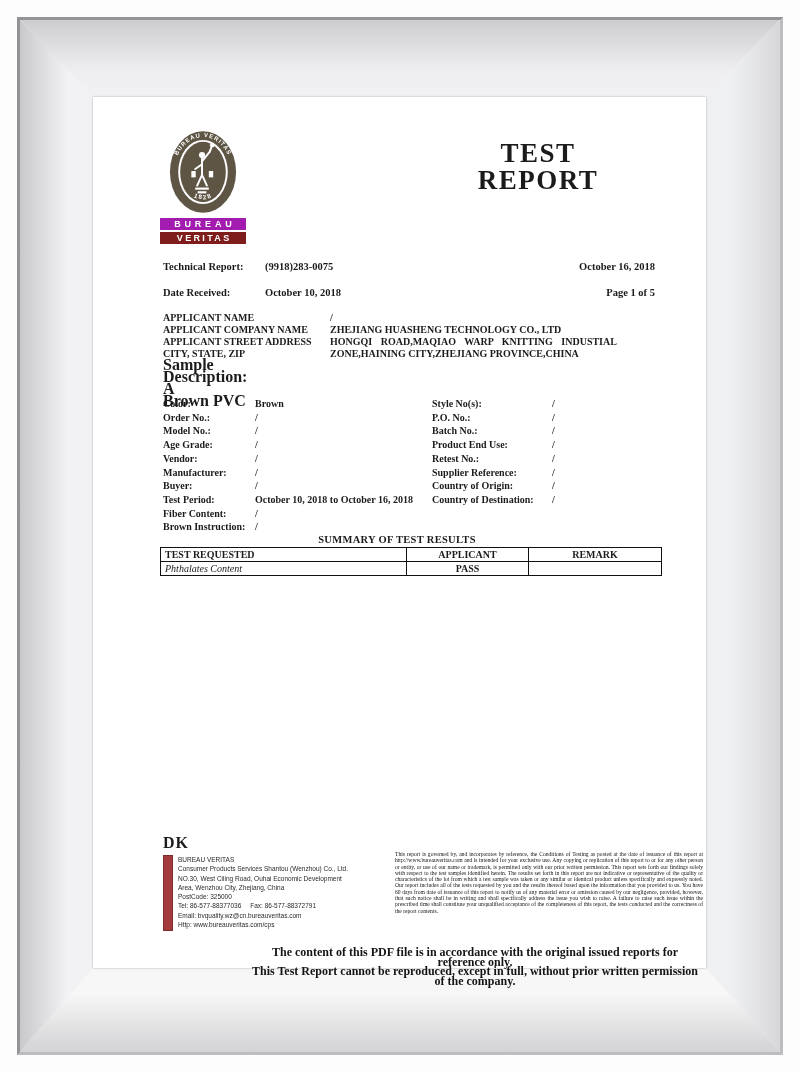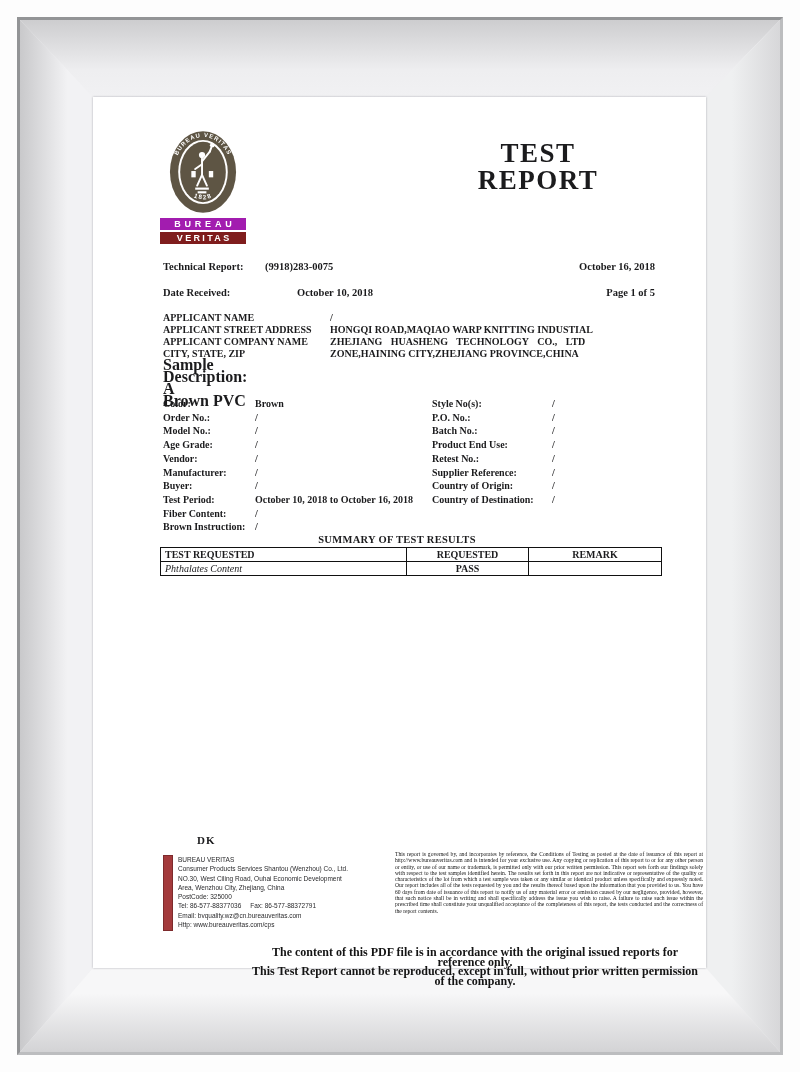--- a/index.html
+++ b/index.html
@@ -32,21 +32,21 @@
   .band{width:86px;height:12px;display:flex;align-items:center;justify-content:center;
         font-family:"Liberation Sans","DejaVu Sans",sans-serif;font-weight:bold;color:#fff;font-size:9px;}
   .band-bureau{background:#a21caf;margin-top:2px;letter-spacing:.42em;text-indent:.42em;}
   .band-veritas{background:#7f1d1d;margin-top:2px;letter-spacing:.26em;text-indent:.26em;}
   
   .title{position:absolute;left:352px;top:43px;width:186px;text-align:center;
          font-size:27px;font-weight:bold;letter-spacing:1.5px;line-height:27px;}
   
   .info{position:absolute;left:70px;top:163px;width:492px;font-size:10.5px;font-weight:bold;}
   .info-row{display:flex;height:13px;line-height:13px;}
-  .info-row + .info-row{margin-top:13px;gap:32px;}
+  .info-row + .info-row{margin-top:13px;}
   .info-label{width:102px;}
   .info-value{flex:1;}
   .info-right{text-align:right;}
   
   .applicant{position:absolute;left:70px;top:215px;width:495px;font-size:10px;font-weight:bold;}
   .app-row{display:flex;line-height:12px;}
   .app-label{width:167px;flex:none;}
   .app-value{flex:1;}
   .applicant .app-row:nth-child(3) .app-value{word-spacing:6px;}
   
@@ -68,21 +68,21 @@
                    line-height:12px;margin-bottom:1px;}
   table.results{border-collapse:collapse;width:474px;table-layout:fixed;}
   table.results td,table.results th{border:1.6px solid #111;font-size:10px;height:13px;
       padding:0 4px;line-height:12px;overflow:hidden;}
   th.c-test{width:237px;text-align:left;}
   th.c-conc{width:113px;text-align:center;}
   th.c-rem{width:124px;text-align:center;}
   td.v-test{text-align:left;font-weight:normal;font-style:italic;}
   td.v-conc{text-align:center;font-weight:bold;}
   
-  .dk{position:absolute;left:70px;top:737px;font-size:11px;font-weight:bold;letter-spacing:1px;margin-left:34px;}
+  .dk{position:absolute;left:70px;top:737px;font-size:16px;font-weight:bold;letter-spacing:1px;}
   .footer-left{position:absolute;left:70px;top:758px;width:228px;display:flex;}
   .red-bar{width:8px;height:74px;background:#a43a3c;border:1px solid #7d2a2c;flex:none;}
   .address{margin-left:5px;font-family:"Liberation Sans","DejaVu Sans",sans-serif;
            font-size:6.5px;line-height:9.25px;color:#2a2a2c;}
   .fineprint{position:absolute;left:302px;top:754px;width:308px;font-size:5.6px;line-height:6.3px;
              text-align:justify;color:#141414;}
   .notes{position:absolute;left:155px;top:839px;width:454px;text-align:center;
          font-size:12px;font-weight:bold;line-height:9.5px;color:#141414;margin-top:12px;}
 </style>
 </head>
@@ -147,26 +147,26 @@
         <span class="info-right">Page 1 of 5</span>
       </div>
     </div>
 
     <div class="applicant">
       <div class="app-row">
         <span class="app-label">APPLICANT NAME</span>
         <span class="app-value">/</span>
       </div>
       <div class="app-row">
+        <span class="app-label">APPLICANT COMPANY NAME</span>
+        <span class="app-value">ZHEJIANG HUASHENG TECHNOLOGY CO., LTD</span>
+      </div>
+      <div class="app-row">
         <span class="app-label">APPLICANT STREET ADDRESS</span>
         <span class="app-value">HONGQI ROAD,MAQIAO WARP KNITTING INDUSTIAL</span>
-      </div>
-      <div class="app-row">
-        <span class="app-label">APPLICANT COMPANY NAME</span>
-        <span class="app-value">ZHEJIANG HUASHENG TECHNOLOGY CO., LTD</span>
       </div>
       <div class="app-row">
         <span class="app-label">CITY, STATE, ZIP</span>
         <span class="app-value">ZONE,HAINING CITY,ZHEJIANG PROVINCE,CHINA</span>
       </div>
     </div>
 
     <div class="sample">
       <span class="sample-label">Sample Description:</span>
       <span class="sample-item">A</span>
@@ -250,21 +250,21 @@
           <span class="det-value">/</span>
         </div>
     </div>
 
     <div class="summary">
       <div class="summary-heading">SUMMARY OF TEST RESULTS</div>
       <table class="results">
         <tbody>
             <tr>
           <th class="c-test">TEST REQUESTED</th>
-          <th class="c-conc">REQUESTED</th>
+          <th class="c-conc">APPLICANT</th>
           <th class="c-rem">REMARK</th>
         </tr>
         <tr>
           <td class="v-test">Phthalates Content</td>
           <td class="v-conc">PASS</td>
           <td class="v-rem"></td>
         </tr>
       </tbody>
         </table>
     </div>

